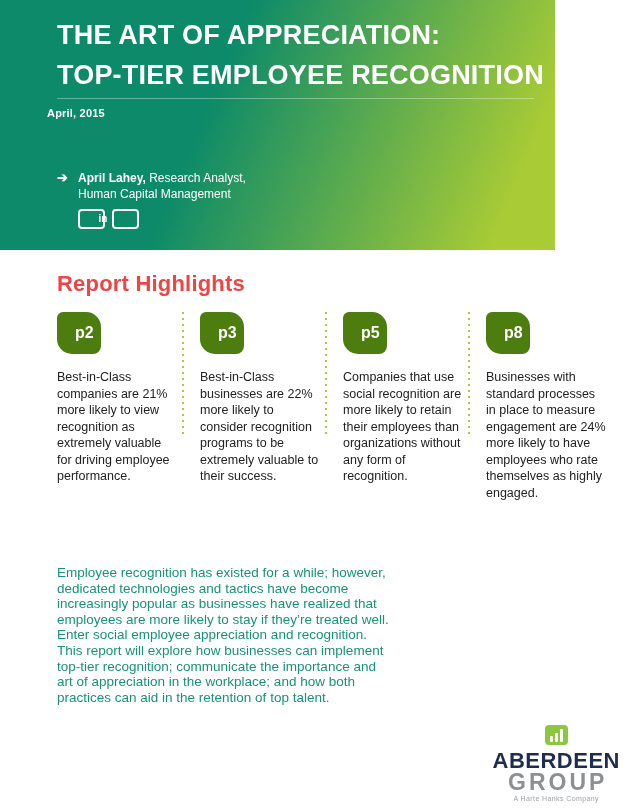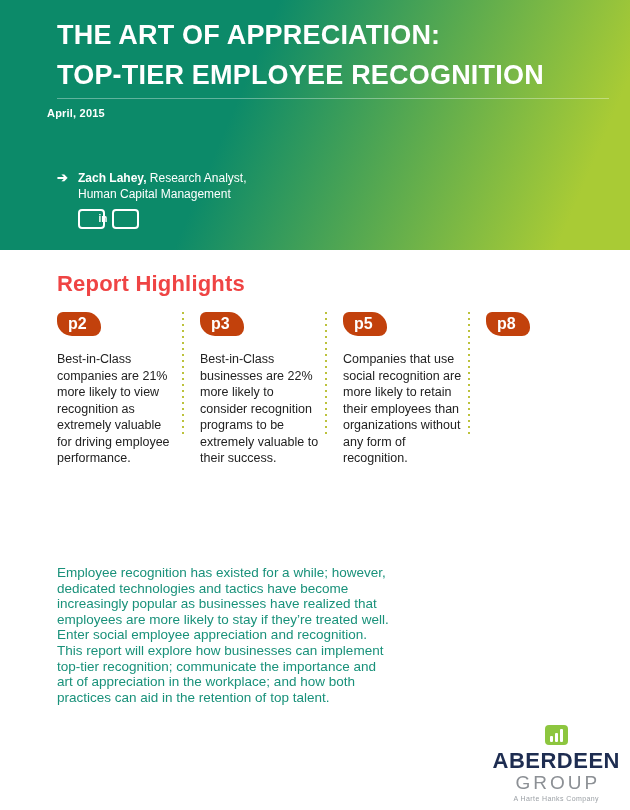--- a/index.html
+++ b/index.html
@@ -6,21 +6,21 @@
   html,body { width:630px; height:810px; }
   body {
     position:relative;
     background:#ffffff;
     font-family:"Liberation Sans", sans-serif;
     overflow:hidden;
   }
 
   
   .banner {
-    position:absolute; top:0; left:0; width:630px; height:250px;
+    position:absolute; top:0; left:0; width:555px; height:250px;
     background:linear-gradient(113deg, #0C8A69 0%, #0C8A69 38%, #A9CB35 90%);
   }
   .banner-title {
     position:absolute; left:57px; top:15px;
     color:#ffffff; font-size:27px; font-weight:700;
     line-height:40px; letter-spacing:0.2px; white-space:nowrap;
   }
   .banner-divider {
     position:absolute; left:57px; right:21px; top:98px; height:1px;
     background:rgba(255,255,255,0.35);
@@ -57,25 +57,25 @@
   .highlights-heading {
     position:absolute; left:57px; top:271px;
     font-size:22px; font-weight:700; color:#ef4444; letter-spacing:0.2px;
   }
   .hl-col { position:absolute; top:312px; width:120px; }
   .hl-col-1 { left:57px; }
   .hl-col-2 { left:200px; }
   .hl-col-3 { left:343px; }
   .hl-col-4 { left:486px; }
   .page-badge {
-    width:44px; height:24px;
-    background:#c2410c;
+    width:44px; height:42px;
+    background:#4d7c0f;
     border-radius:6px 15px 8px 15px;
     color:#ffffff; font-size:16px; font-weight:700;
-    display:flex; align-items:center; padding-left:11px;
+    display:flex; align-items:center; padding-left:18px;
     cursor:pointer;
   }
   .hl-text {
     margin-top:15px;
     font-size:12.5px; font-weight:400; color:#222222;
     line-height:16.5px;
   }
   .hl-sep {
     position:absolute; top:312px; height:122px; width:2px;
     background:repeating-linear-gradient(to bottom, #BCC23C 0 2px, transparent 2px 6px);
@@ -103,42 +103,42 @@
   }
   .logo-chart-icon .bar { width:3px; background:#ffffff; border-radius:1px; }
   .logo-chart-icon .bar-1 { height:6px; }
   .logo-chart-icon .bar-2 { height:9px; }
   .logo-chart-icon .bar-3 { height:13px; }
   .brand-primary {
     font-size:22px; font-weight:700; color:#1E2D51;
     line-height:25px; letter-spacing:0.5px; margin-top:2px;
   }
   .brand-secondary {
-    font-size:19px; font-weight:400; color:#8C9095;
+    font-size:23px; font-weight:700; color:#8C9095;
     line-height:19px; letter-spacing:3px; margin-right:-3px;
   }
   .brand-tagline {
     font-size:7px; color:#9CA1A6; letter-spacing:0.4px; margin-top:3px;
   }
 </style>
 </head>
 <body>
 
 <div class="banner">
   <div class="banner-title">
     <div>THE ART OF APPRECIATION:</div>
     <div>TOP-TIER EMPLOYEE RECOGNITION</div>
   </div>
   <div class="banner-divider"></div>
   <div class="banner-date">April, 2015</div>
 
   <div class="byline">
     <span class="arrow">➔</span>
     <div class="byline-text">
-      <span class="author-name">Zach Lahey,</span><span> Research Analyst,</span>
+      <span class="author-name">April Lahey,</span><span> Research Analyst,</span>
       <div>Human Capital Management</div>
     </div>
     <div class="social-row">
       <div class="social-icon">
         <span>in</span>
       </div>
       <div class="social-icon">
         <svg width="12" height="12" viewBox="0 0 24 24">
           <path fill="#ffffff" d="M23.954 4.569c-.885.389-1.83.654-2.825.775 1.014-.611 1.794-1.574 2.163-2.723-.951.555-2.005.959-3.127 1.184-.896-.959-2.173-1.559-3.591-1.559-2.717 0-4.92 2.203-4.92 4.917 0 .39.045.765.127 1.124-4.09-.205-7.715-2.169-10.141-5.138-.427.722-.666 1.561-.666 2.475 0 1.71.87 3.213 2.188 4.096-.807-.026-1.566-.248-2.228-.616v.061c0 2.385 1.693 4.374 3.946 4.827-.413.111-.849.171-1.296.171-.314 0-.615-.03-.916-.086.631 1.953 2.445 3.377 4.604 3.417-1.68 1.319-3.809 2.105-6.102 2.105-.39 0-.779-.023-1.17-.067 2.189 1.394 4.768 2.209 7.557 2.209 9.054 0 13.999-7.496 13.999-13.986 0-.209 0-.42-.015-.63.961-.689 1.8-1.56 2.46-2.548l-.047-.02z"></path>
         </svg>
@@ -162,20 +162,21 @@
 <div class="hl-sep hl-sep-2"></div>
 
 <div class="hl-col hl-col-3">
   <div class="page-badge">p5</div>
   <div class="hl-text">Companies that use social recognition are more likely to retain their employees than organizations without any form of recognition.</div>
 </div>
 <div class="hl-sep hl-sep-3"></div>
 
 <div class="hl-col hl-col-4">
   <div class="page-badge">p8</div>
+  <div class="hl-text">Businesses with standard processes in place to measure engagement are 24% more likely to have employees who rate themselves as highly engaged.</div>
 </div>
 
 <div class="intro">Employee recognition has existed for a while; however, dedicated technologies and tactics have become increasingly popular as businesses have realized that employees are more likely to stay if they’re treated well. Enter social employee appreciation and recognition. This report will explore how businesses can implement top-tier recognition; communicate the importance and art of appreciation in the workplace; and how both practices can aid in the retention of top talent.</div>
 
 <div class="logo">
   <div class="logo-chart-icon">
     <div class="bar bar-1"></div>
     <div class="bar bar-2"></div>
     <div class="bar bar-3"></div>
   </div>

